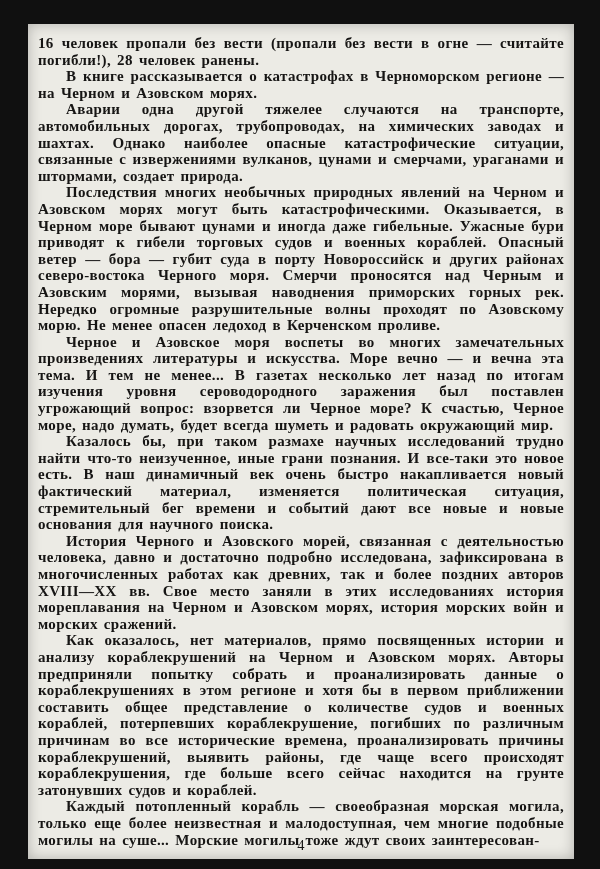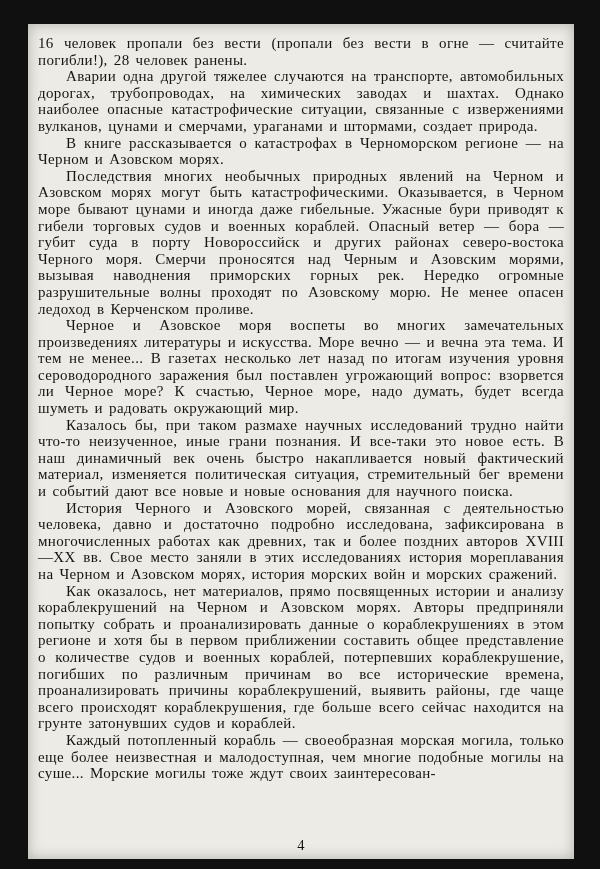--- a/index.html
+++ b/index.html
@@ -35,20 +35,21 @@
     }
     .para {
       margin: 0;
       text-align: justify;
       font-size: 15px;
       line-height: 16.6px;
       letter-spacing: 0.35px;
       word-spacing: 2px;
       text-indent: 28px;
       hyphens: auto;
+      font-weight: bold;
       -webkit-hyphens: auto;
     }
     .para.no-indent {
       text-indent: 0;
     }
     .page-number {
       position: absolute;
       left: 0;
       right: 0;
       bottom: 5px;
@@ -58,22 +59,22 @@
       letter-spacing: 0.5px;
     }
   </style>
 </head>
 <body>
 
 <div class="scan-frame">
   <div class="book-page">
     <div class="text-block">
       <p class="para no-indent">16 человек пропали без вести (пропали без вести в огне — считайте погибли!), 28 человек ранены.</p>
+      <p class="para">В книге рассказывается о катастрофах в Черноморском регионе — на Черном и Азовском морях.</p>
       <p class="para">Аварии одна другой тяжелее случаются на транспорте, автомобильных дорогах, трубопроводах, на химических заводах и шахтах. Однако наиболее опасные катастрофические ситуации, связанные с извержениями вулканов, цунами и смерчами, ураганами и штормами, создает природа.</p>
-      <p class="para">В книге рассказывается о катастрофах в Черноморском регионе — на Черном и Азовском морях.</p>
       <p class="para">Последствия многих необычных природных явлений на Черном и Азовском морях могут быть катастрофическими. Оказывается, в Черном море бывают цунами и иногда даже гибельные. Ужасные бури приводят к гибели торговых судов и военных кораблей. Опасный ветер — бора — губит суда в порту Новороссийск и других районах северо-востока Черного моря. Смерчи проносятся над Черным и Азовским морями, вызывая наводнения приморских горных рек. Нередко огромные разрушительные волны проходят по Азовскому морю. Не менее опасен ледоход в Керченском проливе.</p>
       <p class="para">Черное и Азовское моря воспеты во многих замечательных произведениях литературы и искусства. Море вечно — и вечна эта тема. И тем не менее... В газетах несколько лет назад по итогам изучения уровня сероводородного заражения был поставлен угрожающий вопрос: взорвется ли Черное море? К счастью, Черное море, надо думать, будет всегда шуметь и радовать окружающий мир.</p>
       <p class="para">Казалось бы, при таком размахе научных исследований трудно найти что-то неизученное, иные грани познания. И все-таки это новое есть. В наш динамичный век очень быстро накапливается новый фактический материал, изменяется политическая ситуация, стремительный бег времени и событий дают все новые и новые основания для научного поиска.</p>
       <p class="para">История Черного и Азовского морей, связанная с деятельностью человека, давно и достаточно подробно исследована, зафиксирована в многочисленных работах как древних, так и более поздних авторов XVIII—XX вв. Свое место заняли в этих исследованиях история мореплавания на Черном и Азовском морях, история морских войн и морских сражений.</p>
       <p class="para">Как оказалось, нет материалов, прямо посвященных истории и анализу кораблекрушений на Черном и Азовском морях. Авторы предприняли попытку собрать и проанализировать данные о кораблекрушениях в этом регионе и хотя бы в первом приближении составить общее представление о количестве судов и военных кораблей, потерпевших кораблекрушение, погибших по различным причинам во все исторические времена, проанализировать причины кораблекрушений, выявить районы, где чаще всего происходят кораблекрушения, где больше всего сейчас находится на грунте затонувших судов и кораблей.</p>
       <p class="para">Каждый потопленный корабль — своеобразная морская могила, только еще более неизвестная и малодоступная, чем многие подобные могилы на суше... Морские могилы тоже ждут своих заинтересован-</p>
     </div>
     <div class="page-number">4</div>
   </div>
 </div>

